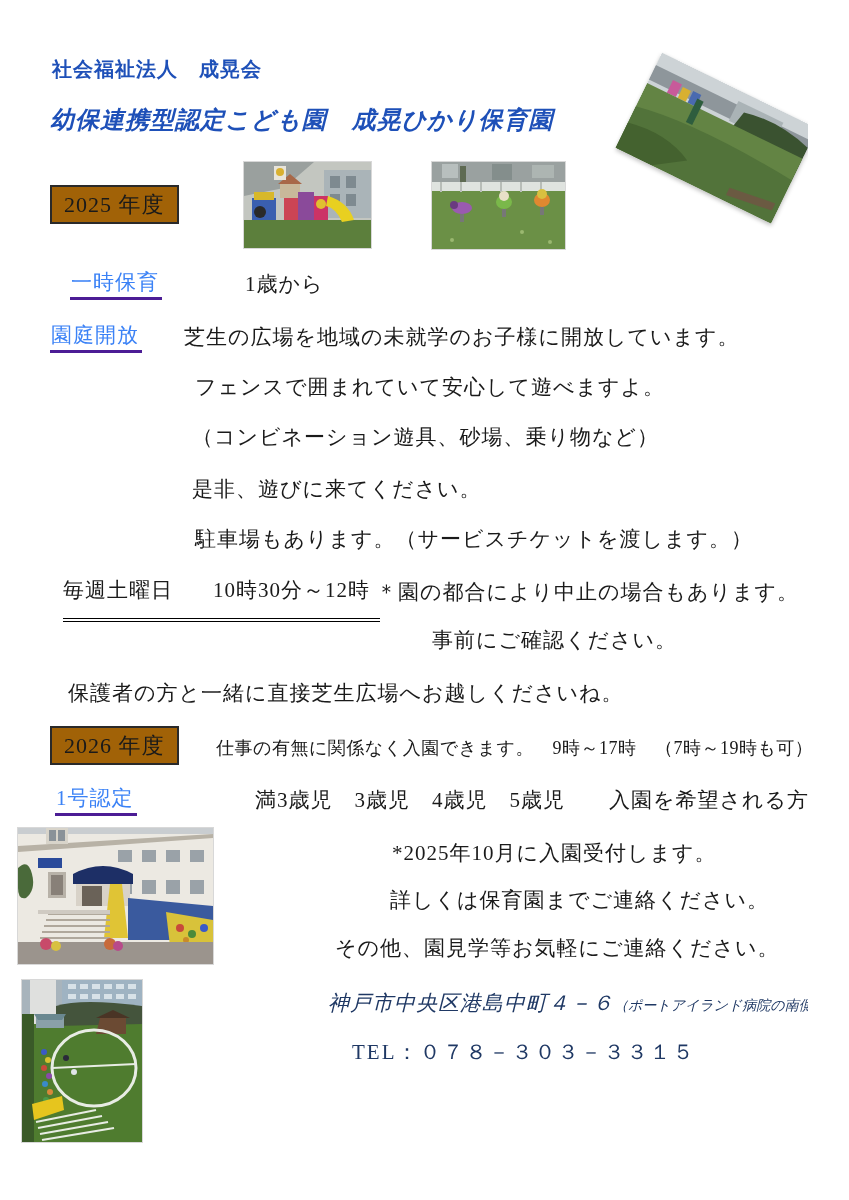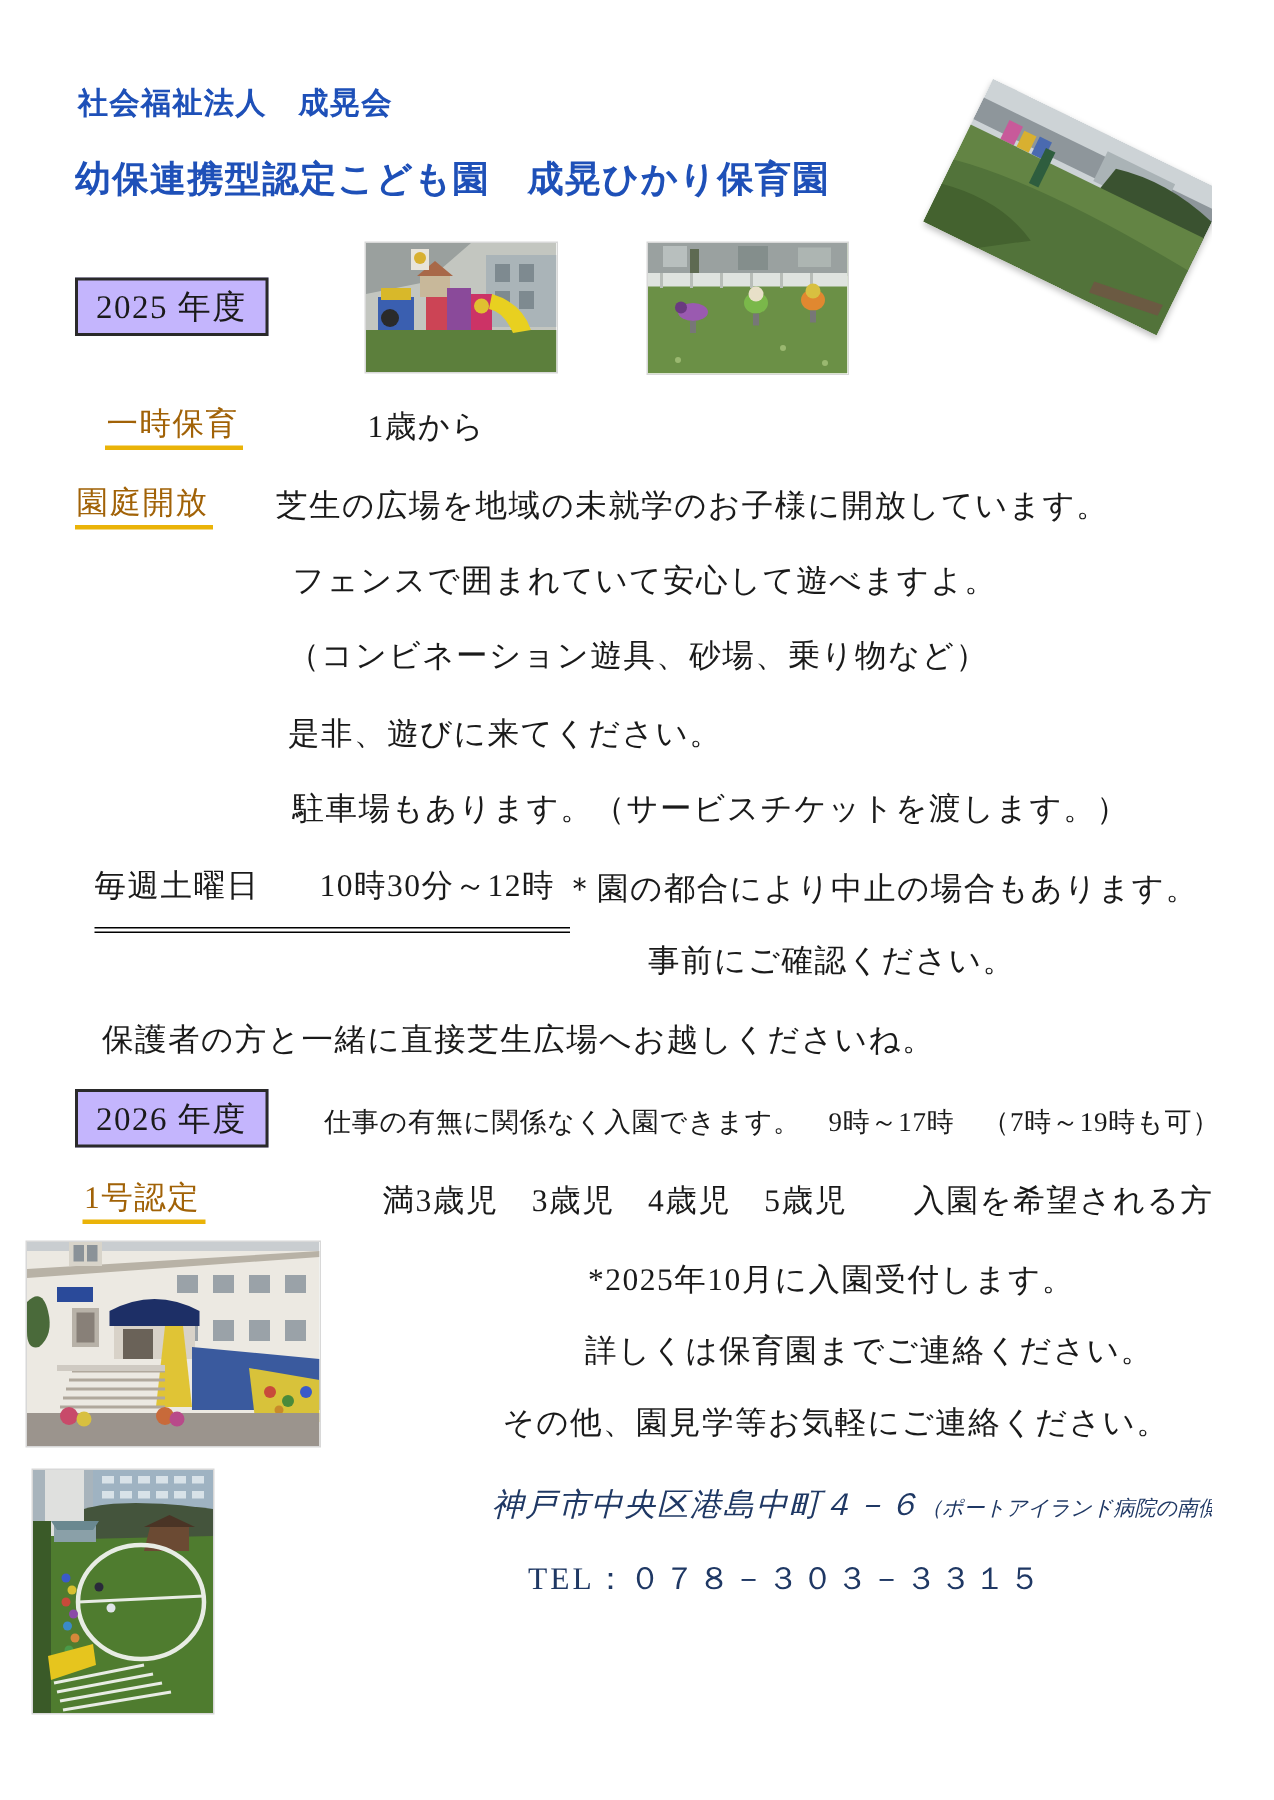--- a/index.html
+++ b/index.html
@@ -7,30 +7,30 @@
     position:relative; width:808px; height:1200px; background:#fff;
     font-family:"Liberation Serif","DejaVu Serif",serif;
     color:#1a1a1a; overflow:hidden;
   }
   .abs{position:absolute; line-height:1.15; white-space:nowrap;}
   .heading{
     font-family:"Liberation Sans","DejaVu Sans",sans-serif;
     font-weight:bold; color:#1e50b8;
   }
   .org{left:52px; top:58px; font-size:20px; letter-spacing:1px;}
-  .title{left:50px; top:106px; font-size:24px; letter-spacing:1px;}
+  .title{left:50px; top:106px; font-size:24px; letter-spacing:1px;font-style:italic;}
   .yearbox{
     border:2px solid #2a2a2a; padding:5px 12px; font-size:22px;
-    letter-spacing:1px; background:#c4b5fd;
+    letter-spacing:1px; background:#a16207;
   }
   .box2025{left:50px; top:185px;}
   .box2026{left:50px; top:726px;}
   .body-txt{font-size:21px; letter-spacing:1px;}
   .red-label{
-    color:#a16207; border-bottom:3px solid #eab308;
+    color:#3b82f6; border-bottom:3px solid #4c1d95;
     padding:0 3px 3px 1px;
   }
   .dbl-underline{
     border-bottom:4px double #000; padding-bottom:16px; display:inline-block;
   }
   .spacer{display:inline-block; width:40px;}
   .small-txt{font-size:18px; letter-spacing:0.5px;}
   .navy{color:#1f3864;}
   .addr-note{font-size:14px; letter-spacing:0;}
   .tel{letter-spacing:2px;}

